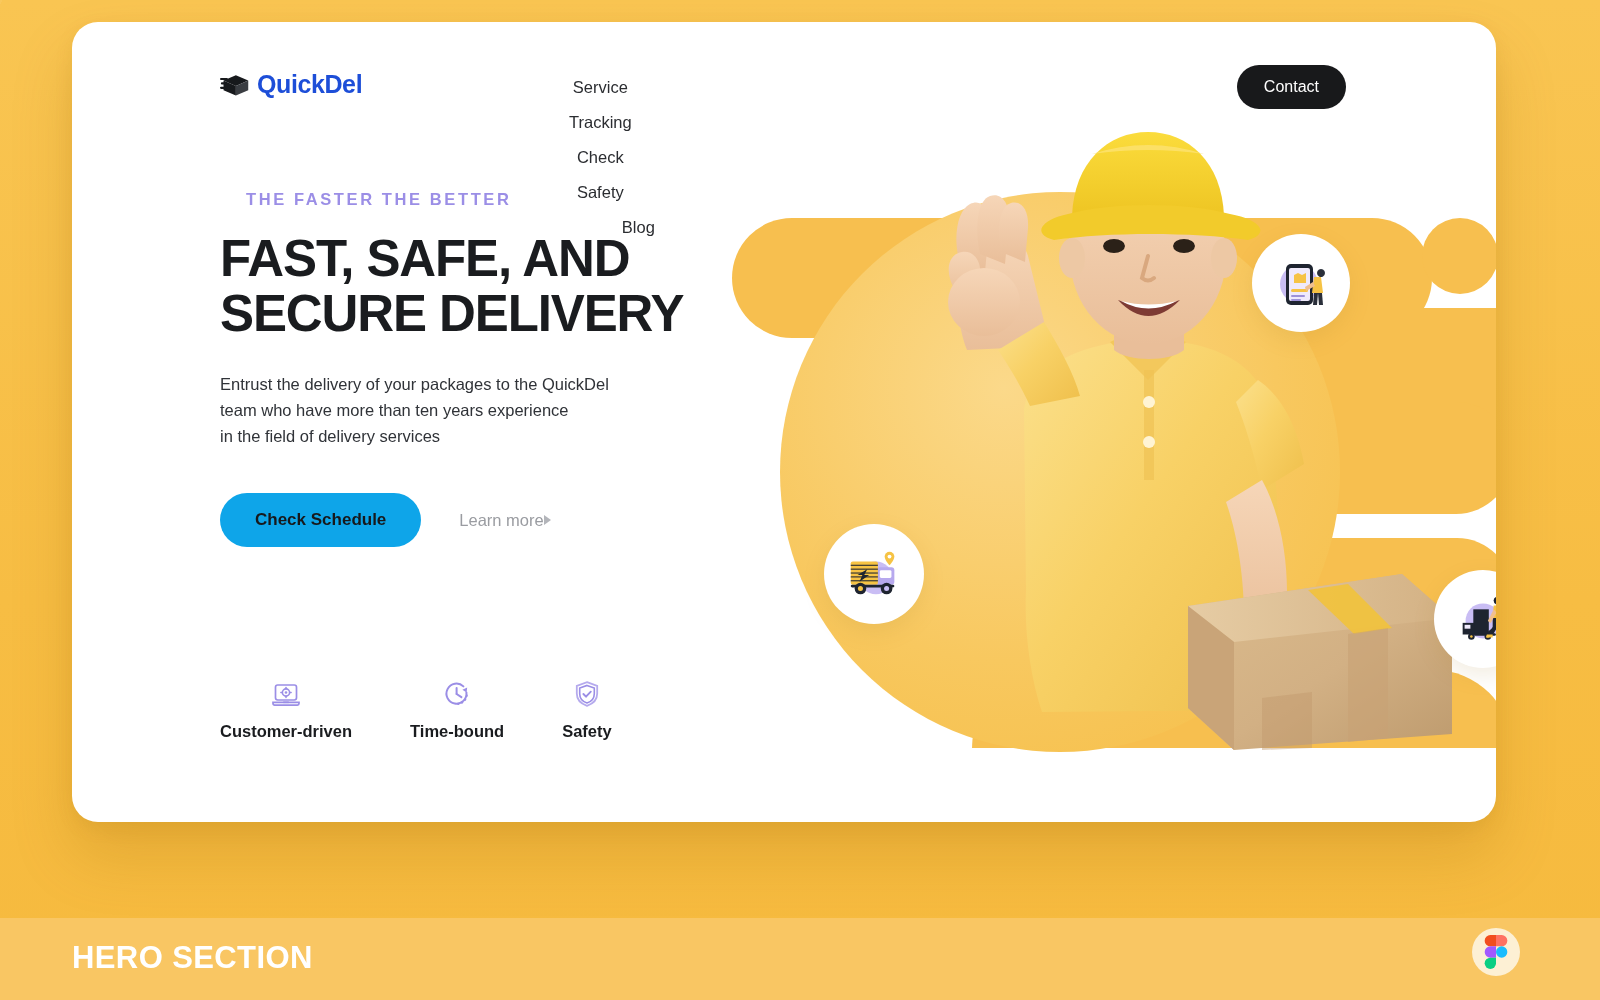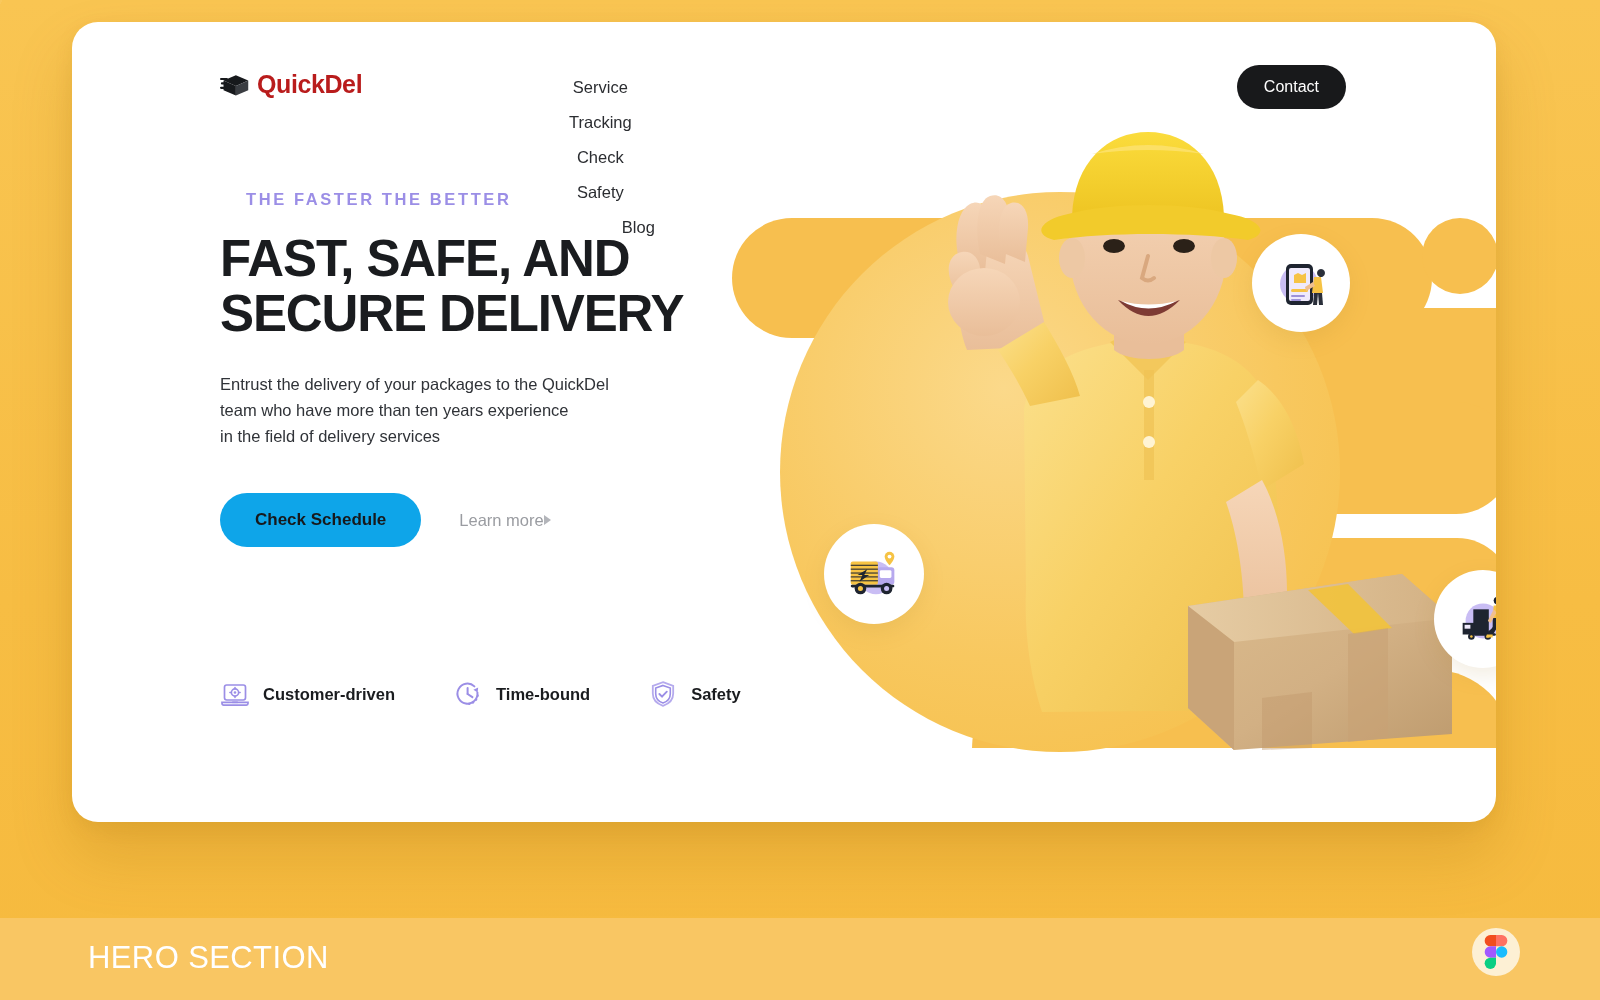--- a/index.html
+++ b/index.html
@@ -27,21 +27,21 @@
     overflow:hidden;
   }
 
   
   .nav{
     position:absolute; left:0; top:0; width:100%; height:130px;
     display:flex; align-items:center;
   }
   .logo{ position:absolute; left:148px; top:48px; display:flex; align-items:center; gap:7px; }
   .logo-mark{ width:30px; height:26px; }
-  .logo-text{ font-size:25px; font-weight:bold; color:#b91c1c; letter-spacing:-.4px; }
+  .logo-text{ font-size:25px; font-weight:bold; color:#1d4ed8; letter-spacing:-.4px; }
   .nav-links{
     position:absolute; left:497px; top:48px; display:flex; align-items:center; gap:0;flex-direction:column;
   }
   .nav-link{
     font-size:16.5px; color:#2b2d31; padding:8px 0; margin-right:76px;
     cursor:pointer; white-space:nowrap;
   }
   .nav-link:last-child{ margin-right:0; }
   .contact-btn{
     position:absolute; right:150px; top:43px;
@@ -74,21 +74,21 @@
     display:flex; align-items:center; gap:0; color:#9a9ca1;
     font-size:16.5px; cursor:pointer; background:none; border:none;
     font-family:"Liberation Sans", sans-serif;
   }
   .tri{ width:0;height:0;border-left:7px solid #b3b5ba;border-top:5px solid transparent;border-bottom:5px solid transparent; }
 
   
   .features{
     position:absolute; left:148px; top:657px; display:flex; align-items:center; gap:0;
   }
-  .feature{ display:flex; align-items:center; gap:13px; margin-right:58px; }
+  .feature{ display:flex; align-items:center; gap:13px; margin-right:58px;flex-direction:column; }
   .feature:last-child{ margin-right:0; }
   .feature-label{ font-size:16.5px; font-weight:bold; color:#1a1c1f; }
 
   
   .hero-art{
     position:absolute; left:650px; top:0; width:774px; height:800px; overflow:hidden;
   }
   .stripe{ position:absolute; background:#f7bf4f; border-radius:999px; }
   .blob{
     position:absolute; left:58px; top:170px; width:560px; height:560px;
@@ -103,22 +103,22 @@
 
   
   .person{ position:absolute; left:70px; top:28px; width:700px; height:700px; }
 
   
   .footer{
     position:absolute; left:0; bottom:0; width:100%; height:82px;
     background:#f9c663;
   }
   .footer-title{
-    position:absolute; left:88px; top:22px;
-    font-size:31px; font-weight:normal; color:#fff; letter-spacing:.4px;
+    position:absolute; left:72px; top:22px;
+    font-size:31px; font-weight:bold; color:#fff; letter-spacing:.4px;
   }
   .figma-badge{
     position:absolute; right:80px; top:10px; width:48px; height:48px;
     border-radius:50%; background:#fdf0d4;
     display:flex; align-items:center; justify-content:center;
   }
 </style>
 </head>
 <body>
 

